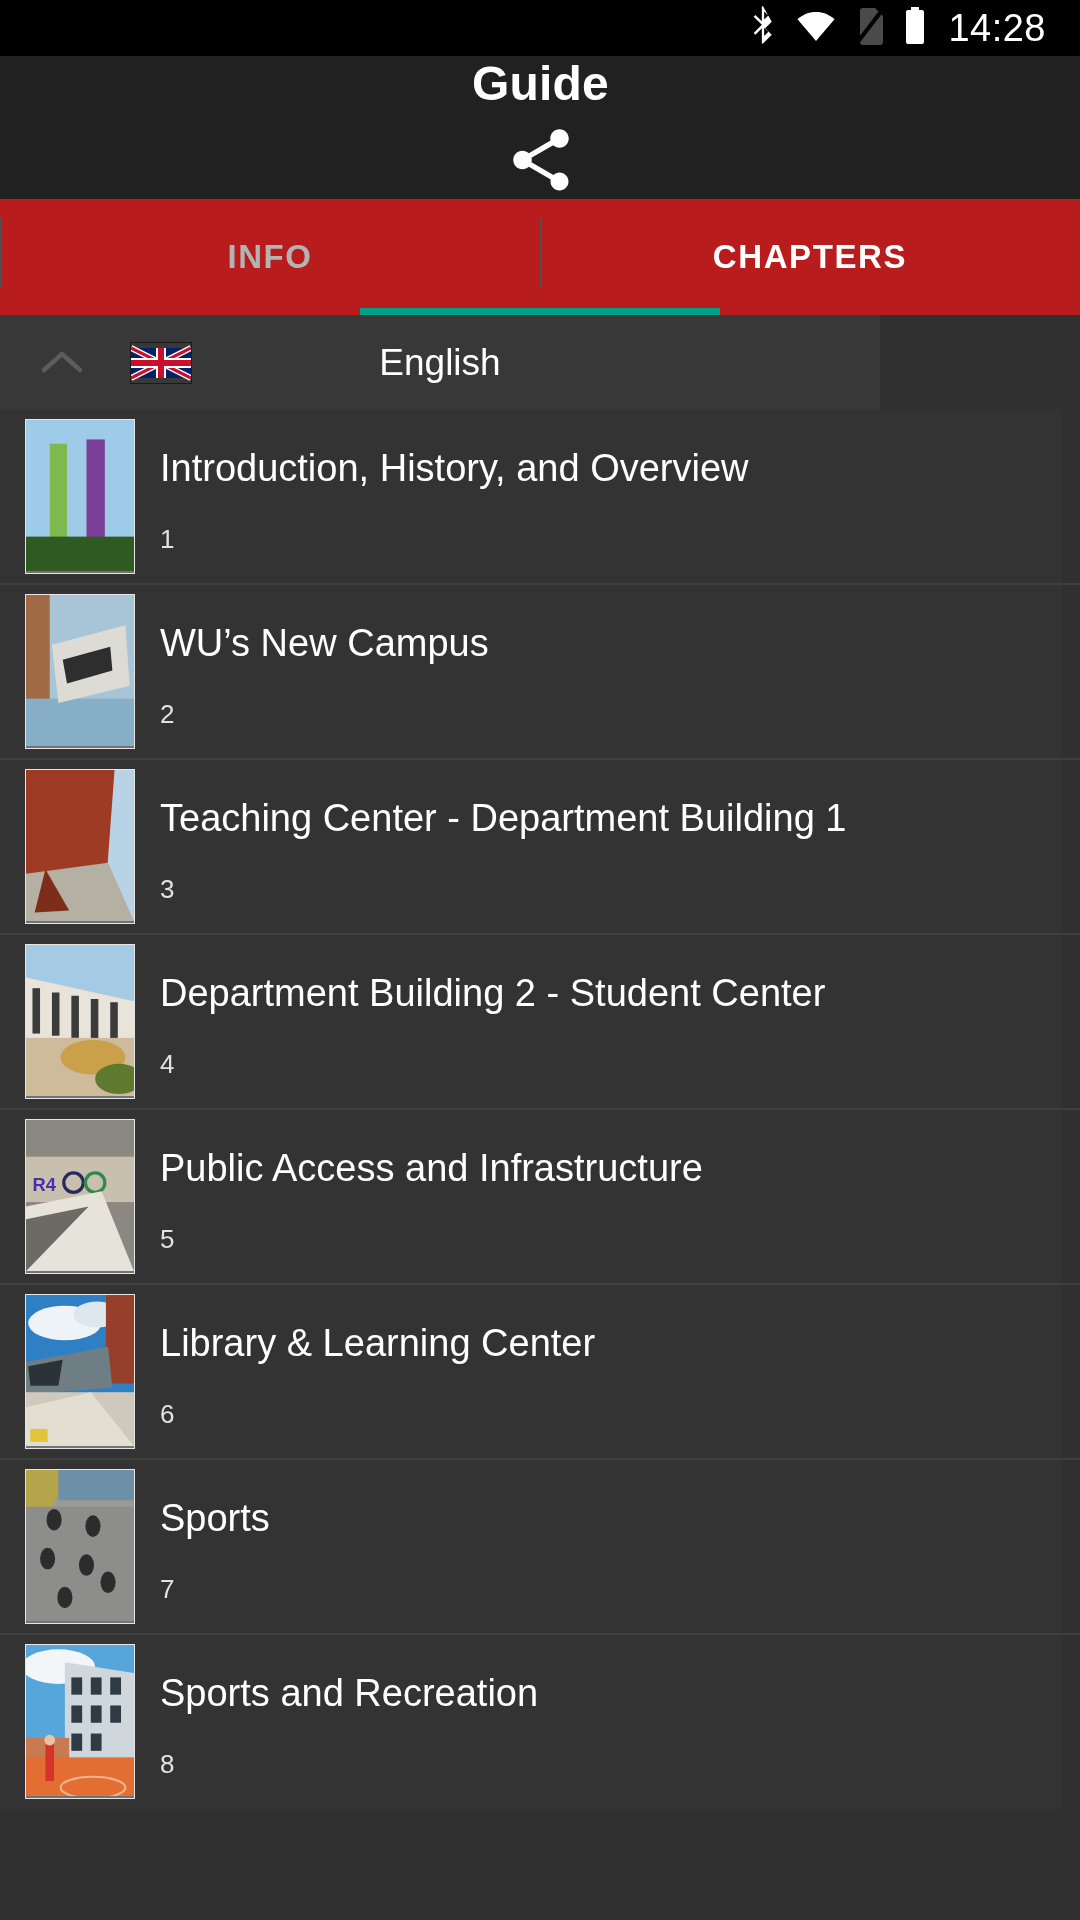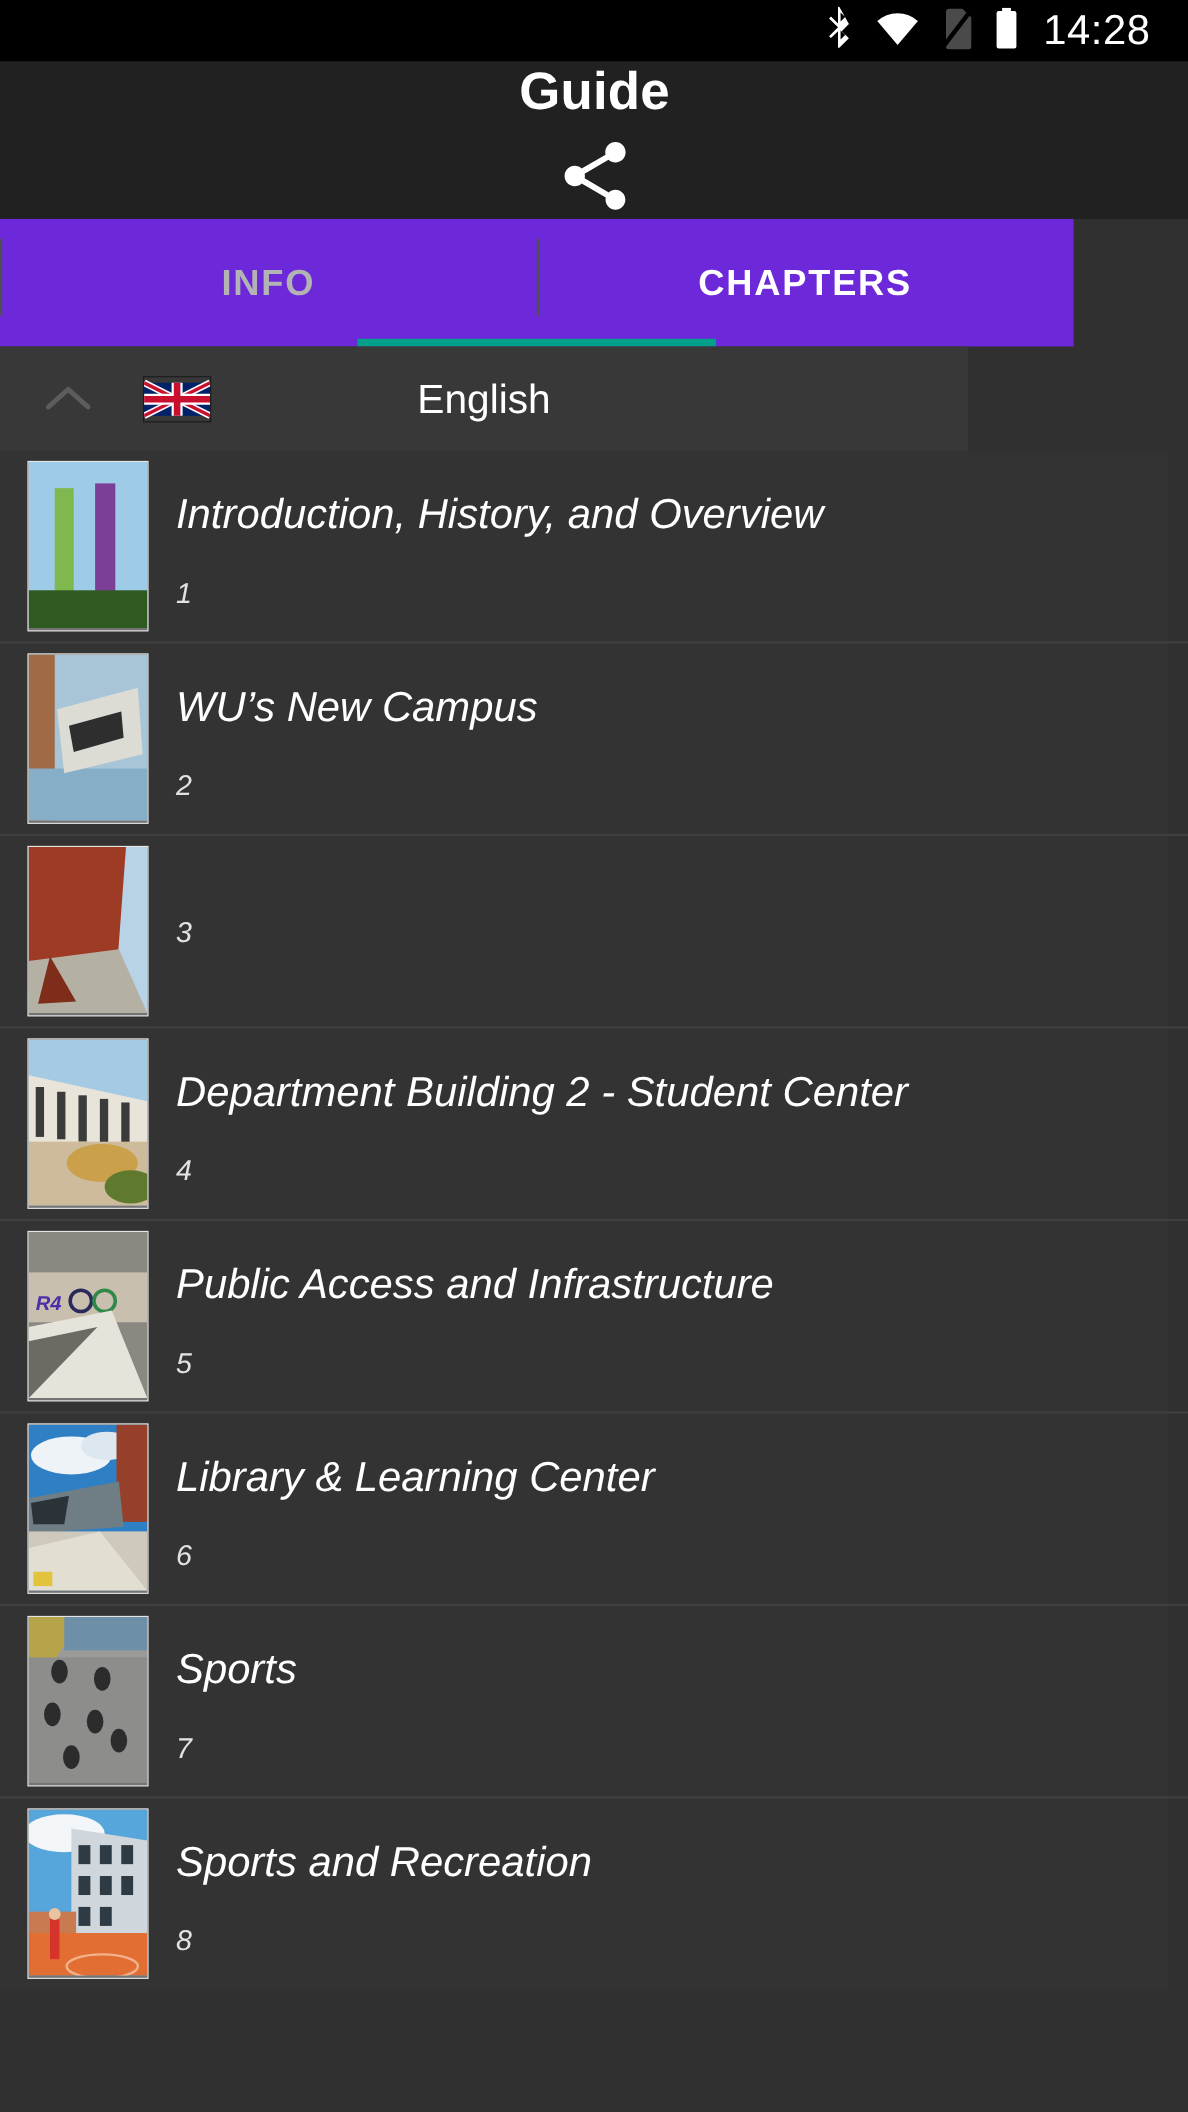--- a/index.html
+++ b/index.html
@@ -32,21 +32,21 @@
   }
   .appbar-title{
     color:#ffffff; font-size:48px; font-weight:700; letter-spacing:0.2px;
   }
   .share-btn{
     width:74px; height:74px; display:flex; align-items:center; justify-content:center;
   }
 
   
   .tabbar{
-    height:116px; width:976px; background:#6d28d9;
+    height:116px; width:1080px; background:#b91c1c;
     display:flex; align-items:stretch; position:relative;justify-content:center;
   }
   .tab{
     flex:1 1 0; display:flex; align-items:center; justify-content:center;
     position:relative;
   }
   .tab::before{
     content:""; position:absolute; left:0; top:18px; bottom:28px;
     width:2px; background:#4f4f4f;
   }
@@ -72,21 +72,21 @@
   .lang-flag{
     width:62px; height:42px; margin-left:20px; display:block;
     border:1px solid #1b1b1b;
   }
   .lang-name{
     position:absolute; left:0; right:0; text-align:center;
     color:#ffffff; font-size:37px; font-weight:400; pointer-events:none;
   }
 
   
-  .list{ width:1062px; background:#333333;font-style:italic; }
+  .list{ width:1062px; background:#333333; }
   .row{
     width:1080px; height:175px; position:relative;
     display:flex; align-items:flex-start;
     border-bottom:2px solid #3f3f3f;
   }
   .row:last-child{ border-bottom:none; }
   .thumb{
     width:110px; height:155px; margin:9px 0 0 25px;
     border:1px solid #e5e5e5; flex:0 0 auto;
     position:relative; overflow:hidden; background:#737373;
@@ -210,20 +210,21 @@
   <div class="row">
     <div class="thumb">
       <svg class="thumb-img" viewBox="0 0 100 140" preserveAspectRatio="none">
         <rect width="100" height="140" fill="#b9d3e6"></rect>
         <polygon points="0,0 82,0 74,108 0,120" fill="#9e3b24"></polygon>
         <polygon points="0,96 76,86 100,140 0,140" fill="#b5b0a4"></polygon>
         <polygon points="18,92 40,130 8,132" fill="#7e2d1b"></polygon>
       </svg>
     </div>
     <div class="row-text">
+      <span class="row-title">Teaching Center - Department Building 1</span>
       <span class="row-num">3</span>
     </div>
   </div>
 
   <div class="row">
     <div class="thumb">
       <svg class="thumb-img" viewBox="0 0 100 140" preserveAspectRatio="none">
         <rect width="100" height="140" fill="#a5cbe4"></rect>
         <polygon points="0,30 100,52 100,92 0,86" fill="#e8e4da"></polygon>
         <g fill="#3b3b3b">

